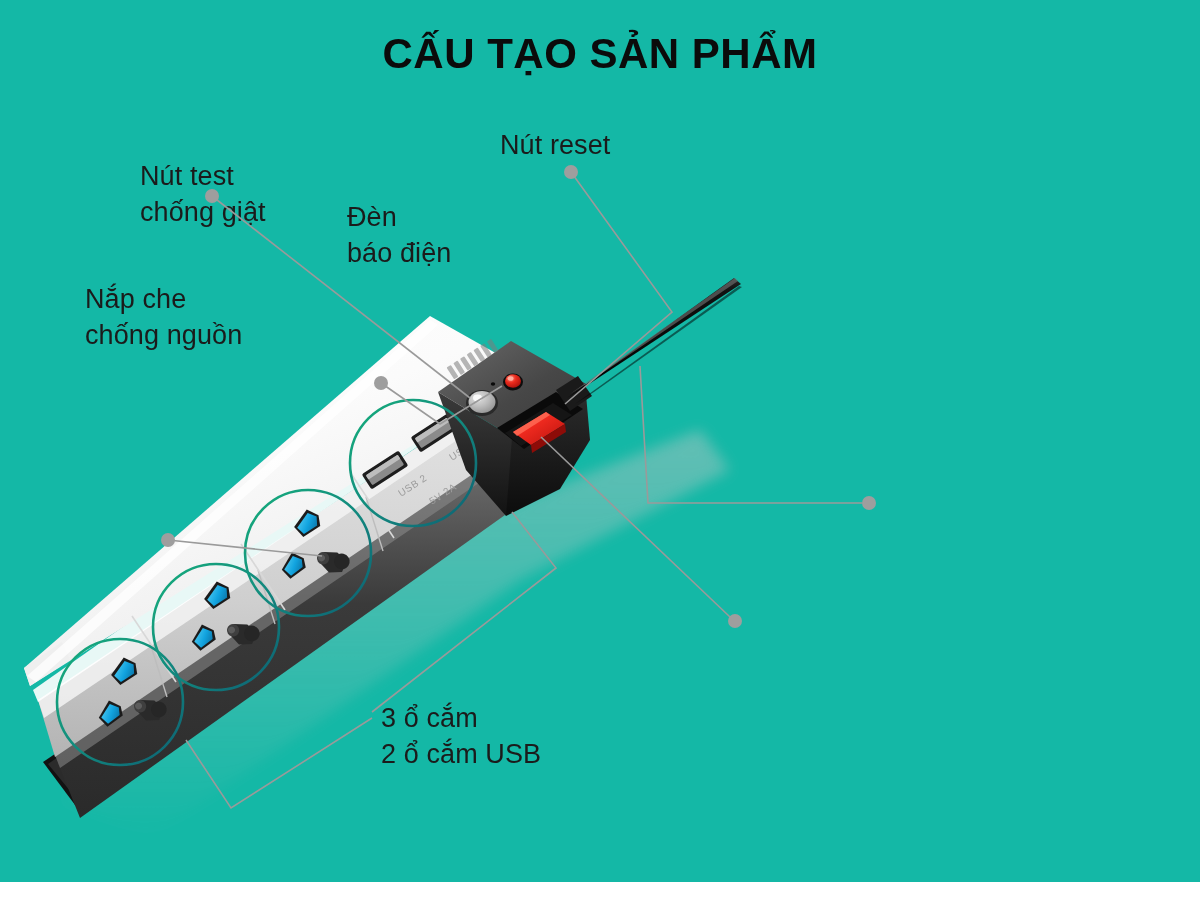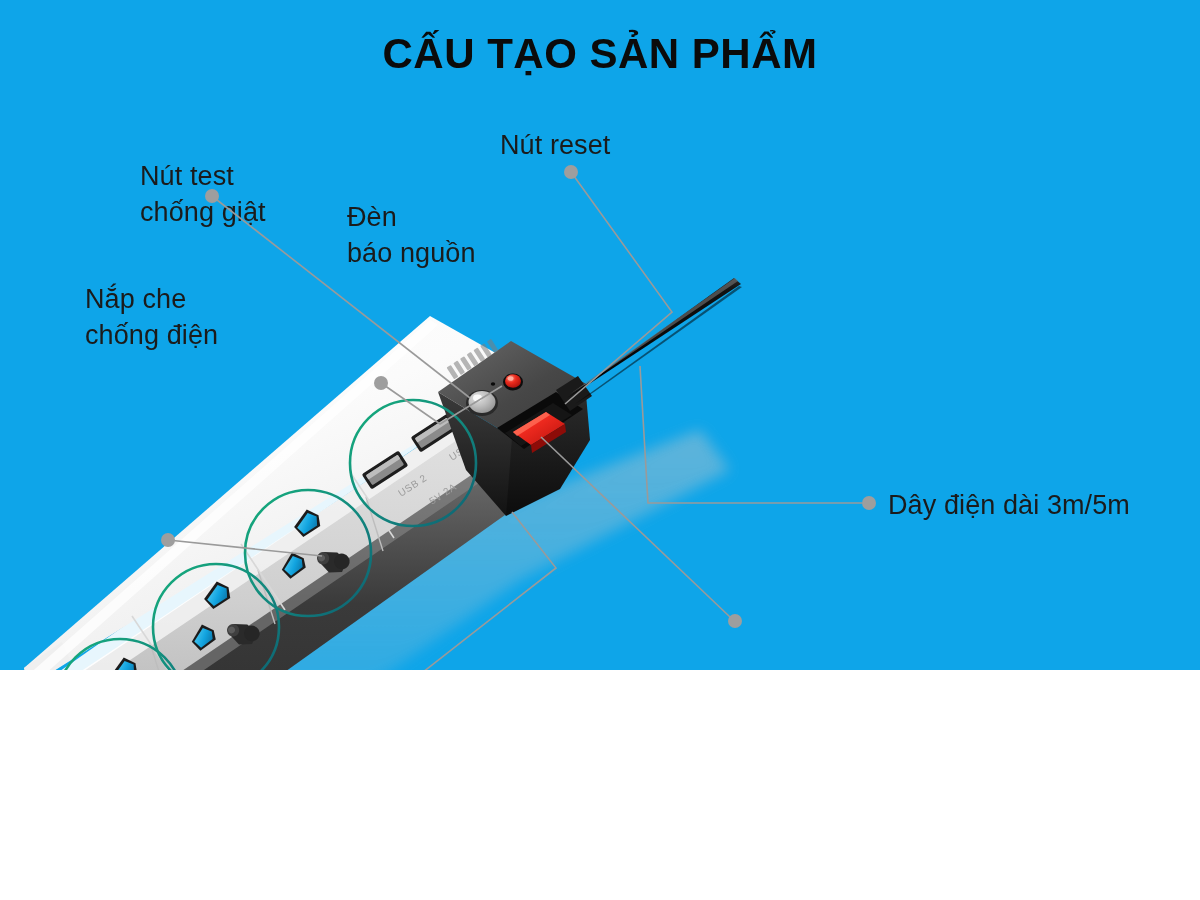--- a/index.html
+++ b/index.html
@@ -4,22 +4,22 @@
 <title>CẤU TẠO SẢN PHẨM</title>
 <style>
   html, body {
     margin: 0;
     padding: 0;
     background: #ffffff;
   }
   #stage {
     position: relative;
     width: 1200px;
-    height: 670px;
-    background: #0ea5e9;
+    height: 882px;
+    background: #14b8a6;
     overflow: hidden;
     font-family: "Liberation Sans", sans-serif;
   }
 
   
   #title {
     position: absolute;
     left: 0;
     top: 30px;
     width: 1200px;
@@ -323,24 +323,25 @@
       <circle cx="571" cy="172" r="7"></circle>
       <circle cx="869" cy="503" r="7"></circle>
       <circle cx="735" cy="621" r="7"></circle>
     </g>
   </svg>
 
   <div class="label" style="left:140px; top:115px;margin-top:44px;">Nút test
 chống giật</div>
 
   <div class="label" style="left:85px; top:282px;">Nắp che
-chống điện</div>
+chống nguồn</div>
 
   <div class="label" style="left:347px; top:200px;">Đèn
-báo nguồn</div>
+báo điện</div>
 
   <div class="label" style="left:500px; top:128px;">Nút reset</div>
 
-  <div class="label" style="left:888px; top:488px;">Dây điện dài 3m/5m</div>
-
-
+
+
+  <div class="label" style="left:381px; top:701px;">3 ổ cắm
+2 ổ cắm USB</div>
 
 </div>
 
 </body></html>

